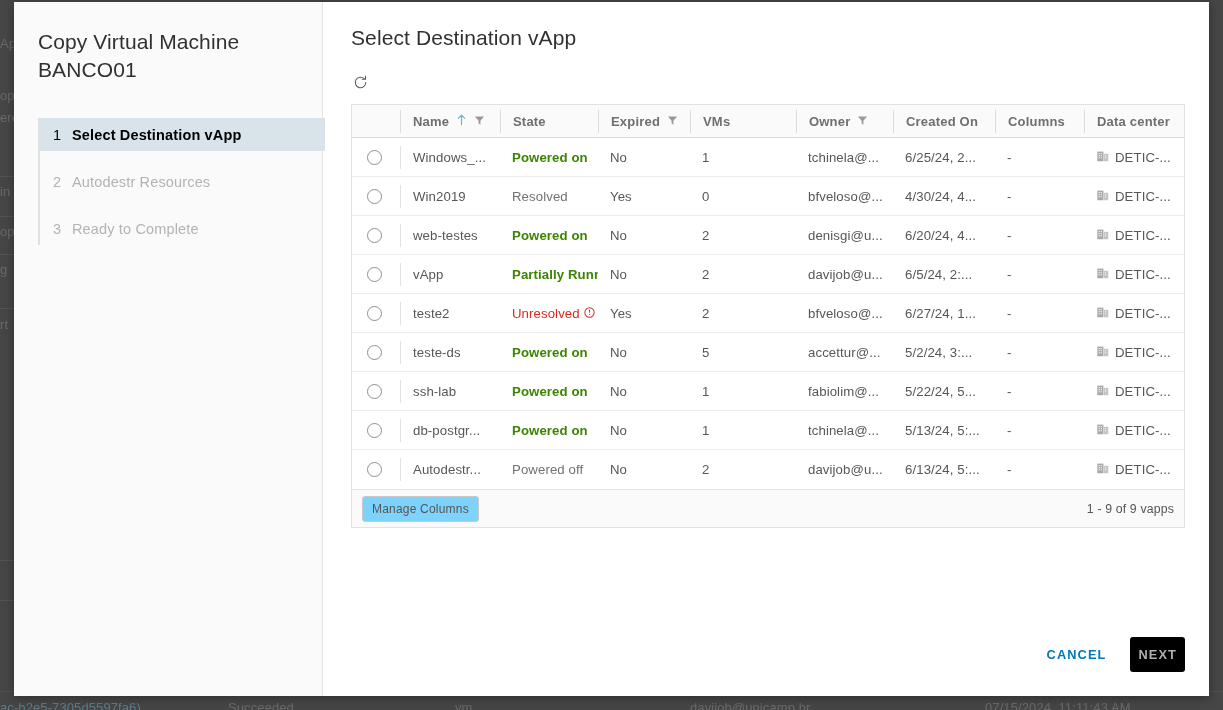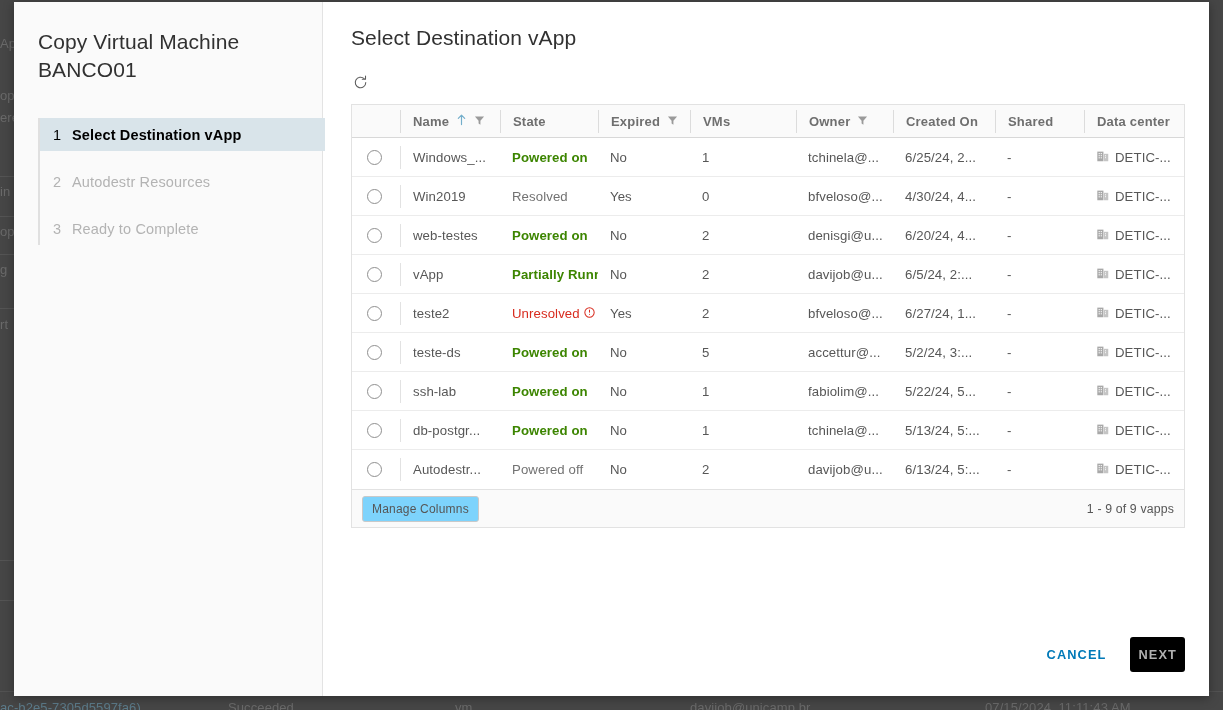--- a/index.html
+++ b/index.html
@@ -353,21 +353,21 @@
               <path d="M1 1.6 H11 L7 6.2 V10.6 L5 9.4 V6.2 Z" fill="#9a9a9a"></path>
             </svg>
           </span>
         </div>
 
         <div class="hcell c-created">
           <span>Created On</span>
         </div>
 
         <div class="hcell c-shared">
-          <span>Shared</span>
+          <span>Columns</span>
         </div>
 
         <div class="hcell c-dc">
           <span>Data center</span>
         </div>
       </div>
 
       <div id="grid-body">
           <div class="row">
             <div class="cell c-sel">

